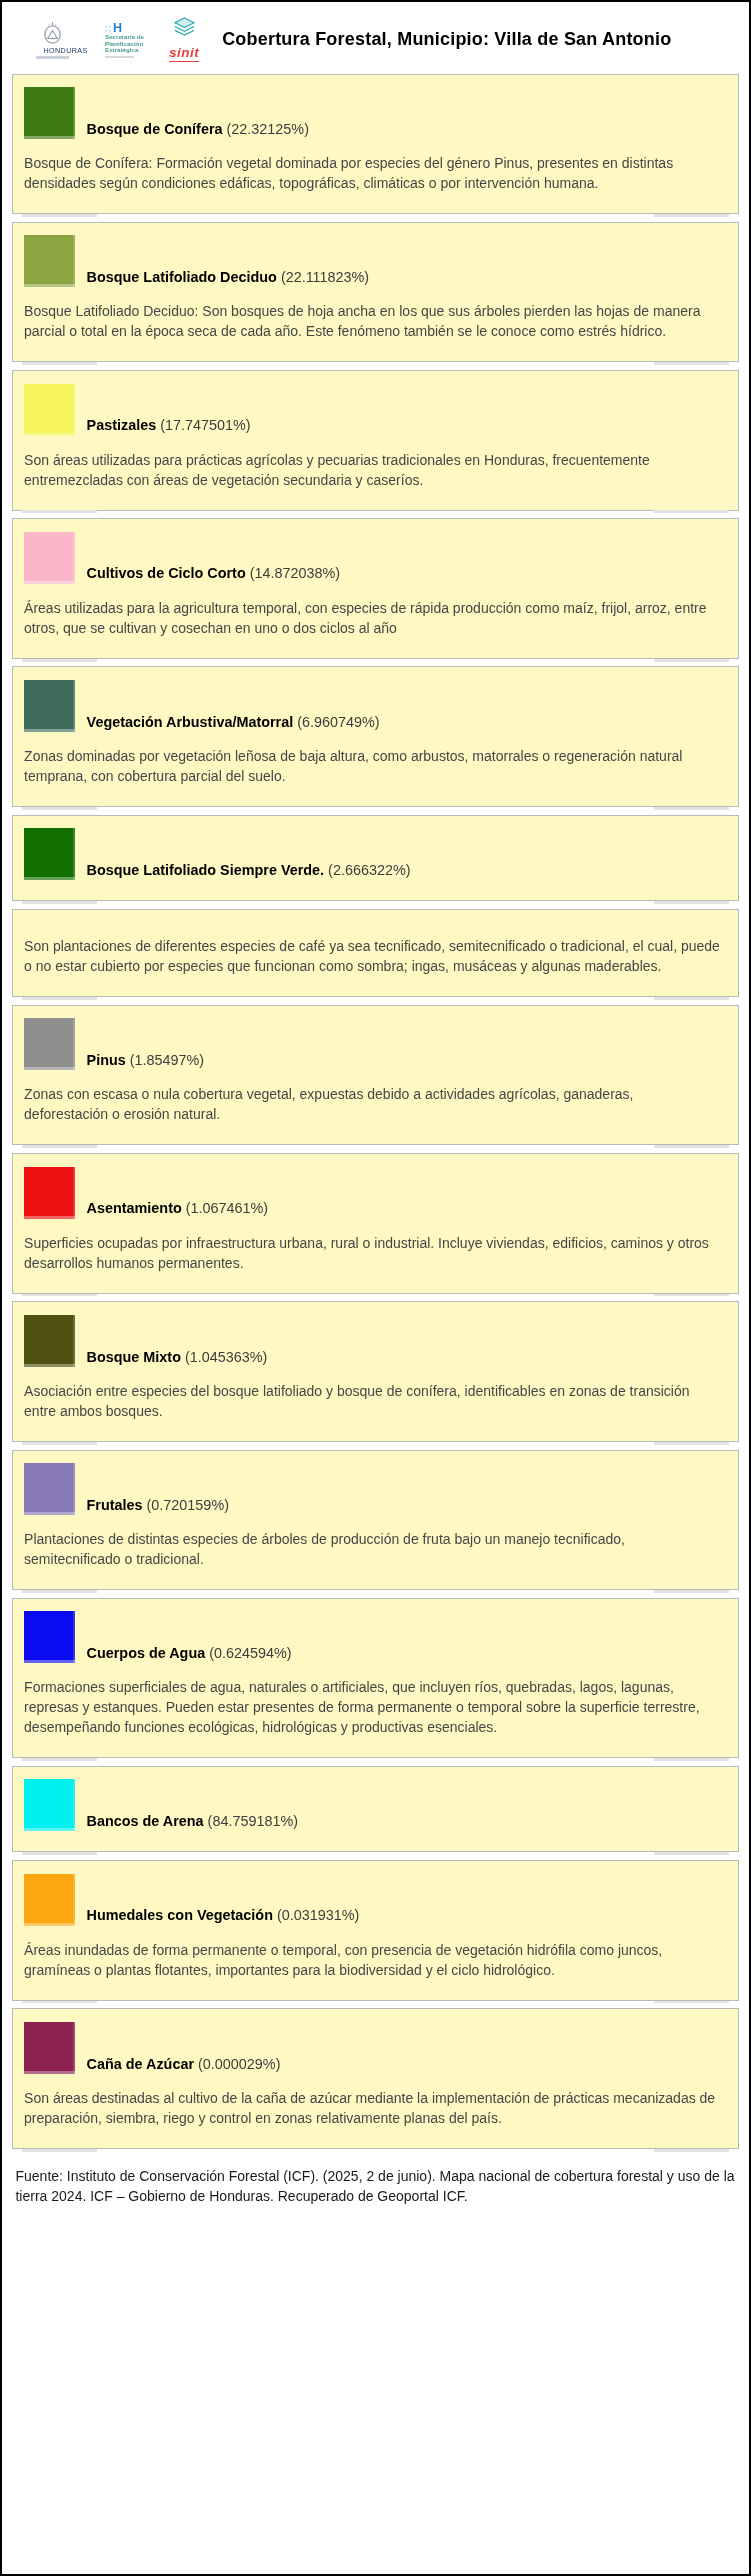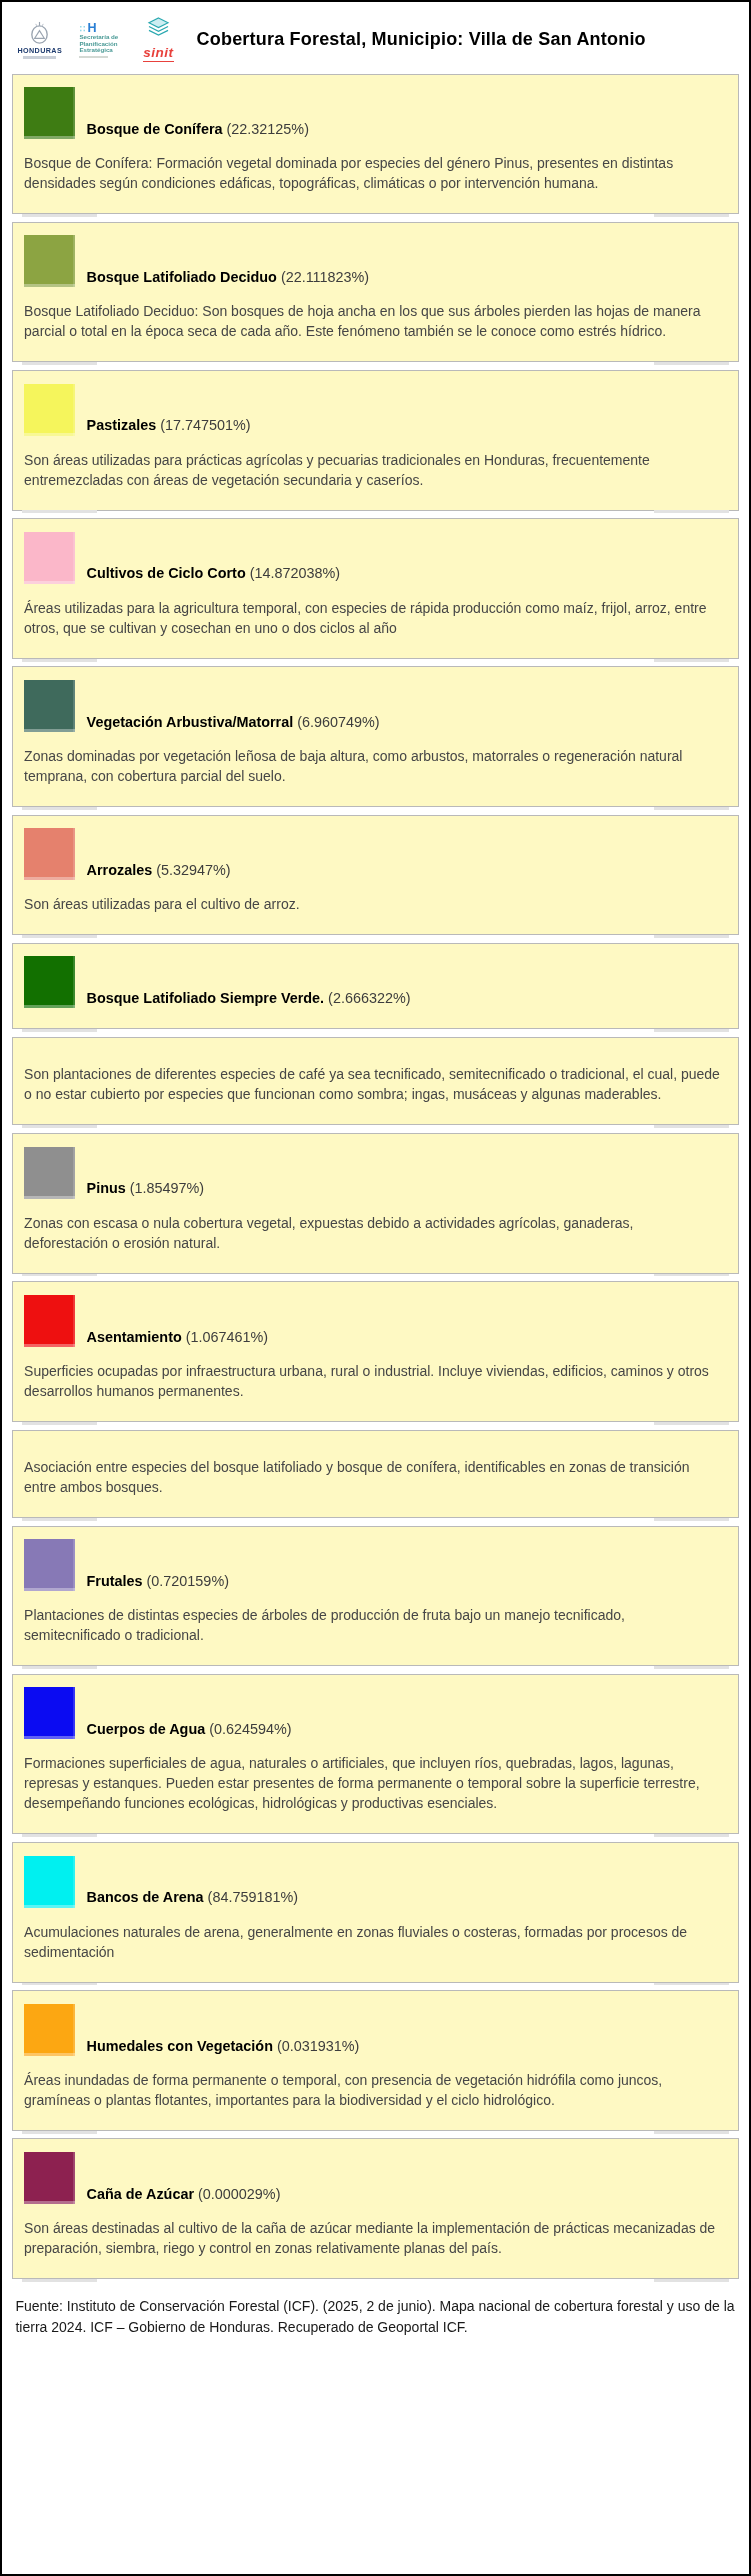--- a/index.html
+++ b/index.html
@@ -15,21 +15,21 @@
 
   
   .header {
     display: flex;
     align-items: center;
     padding: 15.4px 3.8px 11.5px 7.7px;
     gap: 11.5px;
   }
   .logo-block { display: flex; flex-direction: column; align-items: center; line-height: 1.05; }
   .hn-emblem svg { display: block; }
-  .hn-word { font-size: 7.2px; font-weight: bold; color: #1d3a6e; letter-spacing: 0.4px; margin-top: 1px; }
+  .hn-word { font-size: 7.2px; font-weight: normal; color: #1d3a6e; letter-spacing: 0.4px; margin-top: 1px; margin-left: 26px; }
   .hn-sub { width: 33px; height: 2.9px; background: #c9cfd8; margin-top: 1.9px; }
 
   .spe-block { align-items: flex-start; margin-left: 5.8px; }
   .spe-mark { font-size: 12.5px; font-weight: bold; color: #2a7fd4; line-height: 1; }
   .spe-mark .dots { color: #8ed7e8; font-weight: bold; font-size: 9.6px; letter-spacing: 1px; margin-right: 1px; }
   .spe-line { font-size: 6.2px; color: #4a9a96; font-weight: bold; }
   .spe-sub { width: 29px; height: 1.9px; background: #d4d9d4; margin-top: 1.9px; }
 
   .sinit-block { align-items: center; gap: 3.8px; margin-left: 13.5px; }
   .sinit-word {
@@ -171,27 +171,20 @@
   </div>
 
   <div class="card">
     <div class="card-head">
       <div class="swatch" style="background: rgb(63, 106, 92);"></div>
       <div class="cat-title"><span class="cat-name">Vegetación Arbustiva/Matorral</span> <span class="cat-pct">(6.960749%)</span></div>
     </div>
     <p class="cat-desc">Zonas dominadas por vegetación leñosa de baja altura, como arbustos, matorrales o regeneración natural temprana, con cobertura parcial del suelo.</p>
   </div>
 
-  <div class="card">
-    <div class="card-head">
-      <div class="swatch" style="background: rgb(229, 129, 109);"></div>
-      <div class="cat-title"><span class="cat-name">Arrozales</span> <span class="cat-pct">(5.32947%)</span></div>
-    </div>
-    <p class="cat-desc">Son áreas utilizadas para el cultivo de arroz.</p>
-  </div>
 
   <div class="card">
     <div class="card-head">
       <div class="swatch" style="background: rgb(18, 112, 0);"></div>
       <div class="cat-title"><span class="cat-name">Bosque Latifoliado Siempre Verde.</span> <span class="cat-pct">(2.666322%)</span></div>
     </div>
   </div>
 
   <div class="card">
     <p class="cat-desc">Son plantaciones de diferentes especies de café ya sea tecnificado, semitecnificado o tradicional, el cual, puede o no estar cubierto por especies que funcionan como sombra; ingas, musáceas y algunas maderables.</p>
@@ -207,20 +200,24 @@
 
   <div class="card">
     <div class="card-head">
       <div class="swatch" style="background: rgb(238, 16, 16);"></div>
       <div class="cat-title"><span class="cat-name">Asentamiento</span> <span class="cat-pct">(1.067461%)</span></div>
     </div>
     <p class="cat-desc">Superficies ocupadas por infraestructura urbana, rural o industrial. Incluye viviendas, edificios, caminos y otros desarrollos humanos permanentes.</p>
   </div>
 
   <div class="card">
+    <div class="card-head">
+      <div class="swatch" style="background: rgb(80, 82, 18);"></div>
+      <div class="cat-title"><span class="cat-name">Bosque Mixto</span> <span class="cat-pct">(1.045363%)</span></div>
+    </div>
     <p class="cat-desc">Asociación entre especies del bosque latifoliado y bosque de conífera, identificables en zonas de transición entre ambos bosques.</p>
   </div>
 
   <div class="card">
     <div class="card-head">
       <div class="swatch" style="background: rgb(135, 121, 182);"></div>
       <div class="cat-title"><span class="cat-name">Frutales</span> <span class="cat-pct">(0.720159%)</span></div>
     </div>
     <p class="cat-desc">Plantaciones de distintas especies de árboles de producción de fruta bajo un manejo tecnificado, semitecnificado o tradicional.</p>
   </div>
@@ -231,21 +228,20 @@
       <div class="cat-title"><span class="cat-name">Cuerpos de Agua</span> <span class="cat-pct">(0.624594%)</span></div>
     </div>
     <p class="cat-desc">Formaciones superficiales de agua, naturales o artificiales, que incluyen ríos, quebradas, lagos, lagunas, represas y estanques. Pueden estar presentes de forma permanente o temporal sobre la superficie terrestre, desempeñando funciones ecológicas, hidrológicas y productivas esenciales.</p>
   </div>
 
   <div class="card">
     <div class="card-head">
       <div class="swatch" style="background: rgb(0, 240, 240);"></div>
       <div class="cat-title"><span class="cat-name">Bancos de Arena</span> <span class="cat-pct">(84.759181%)</span></div>
     </div>
-    <p class="cat-desc">Acumulaciones naturales de arena, generalmente en zonas fluviales o costeras, formadas por procesos de sedimentación</p>
   </div>
 
   <div class="card">
     <div class="card-head">
       <div class="swatch" style="background: rgb(252, 167, 18);"></div>
       <div class="cat-title"><span class="cat-name">Humedales con Vegetación</span> <span class="cat-pct">(0.031931%)</span></div>
     </div>
     <p class="cat-desc">Áreas inundadas de forma permanente o temporal, con presencia de vegetación hidrófila como juncos, gramíneas o plantas flotantes, importantes para la biodiversidad y el ciclo hidrológico.</p>
   </div>
 

